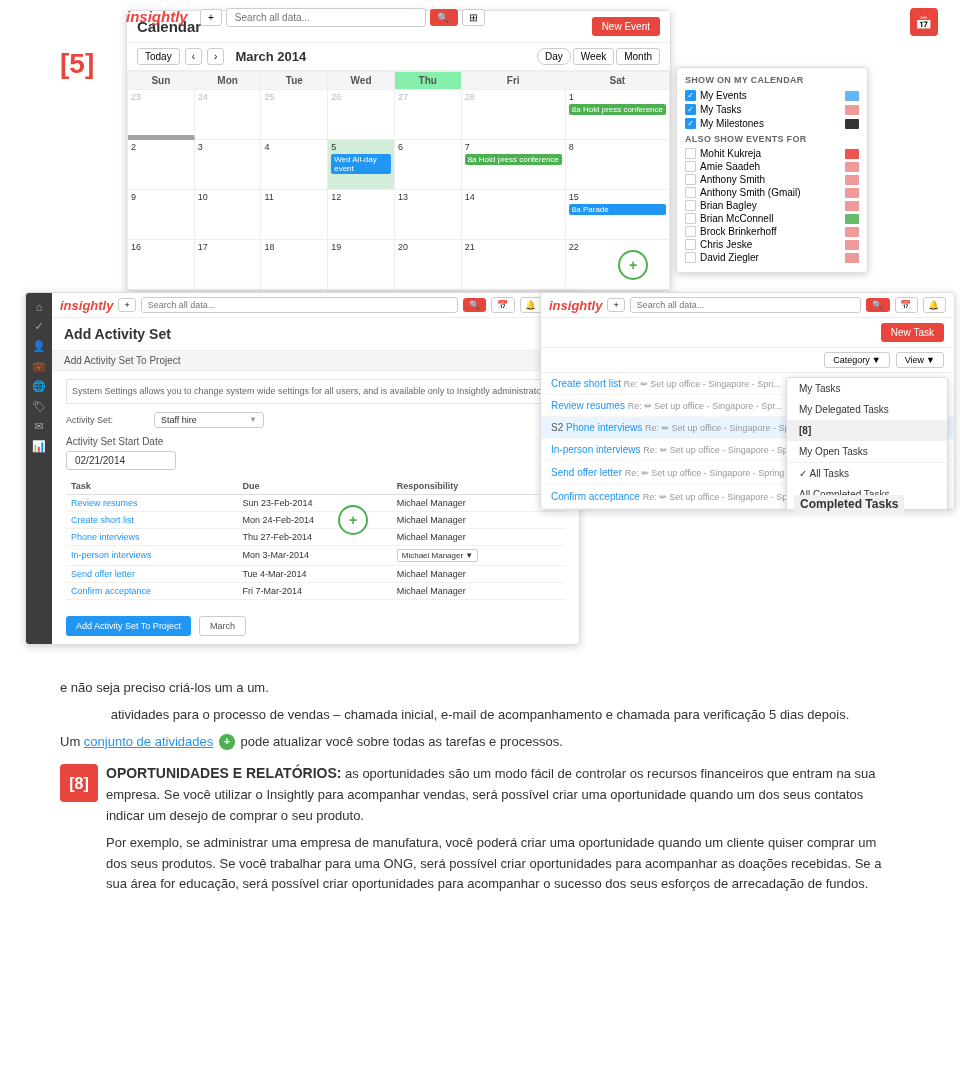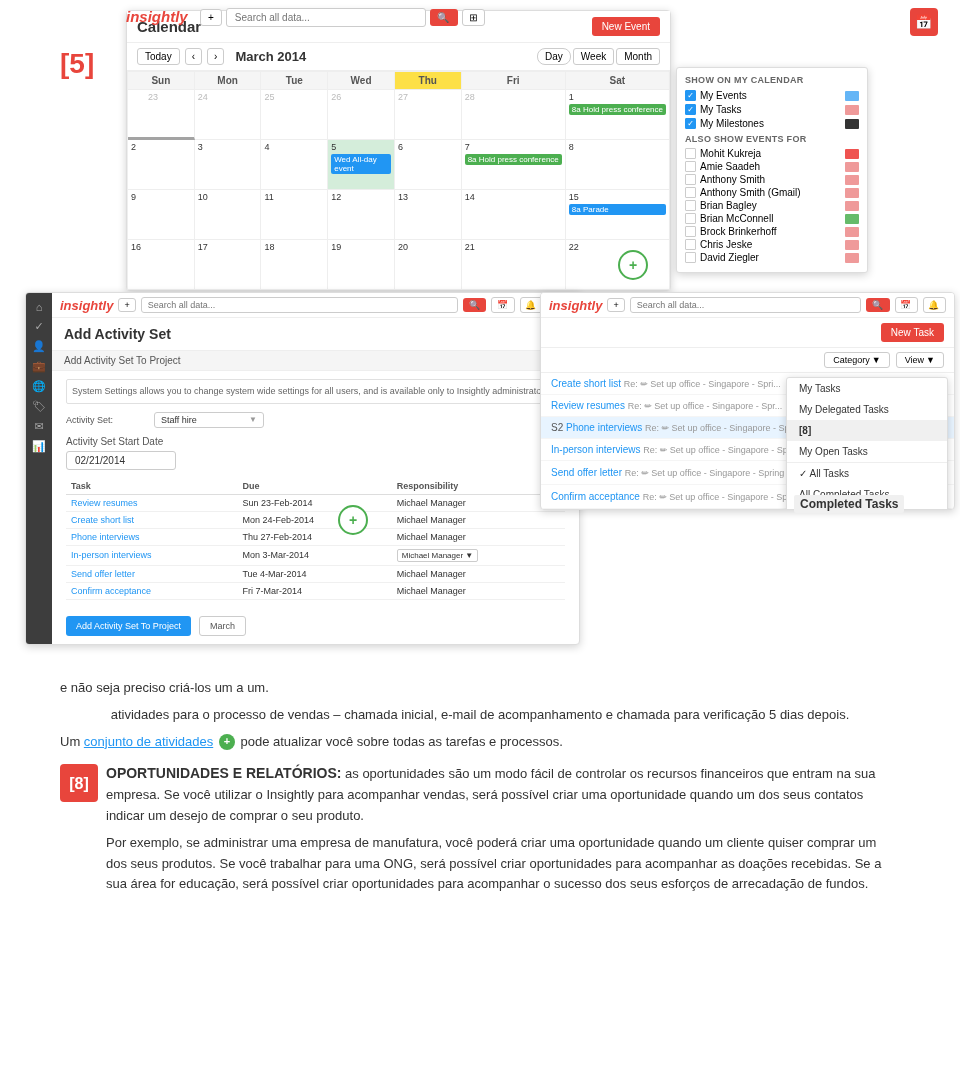--- a/index.html
+++ b/index.html
@@ -48,25 +48,25 @@
       <button style="border:1px solid #ccc; border-radius:3px; padding:2px 7px; font-size:10px; background:#fff; cursor:pointer;">Month</button>
     </div>
   </div>
 
   <div style="display:grid; grid-template-columns:repeat(7,1fr); border-left:1px solid #eee; border-top:1px solid #eee;">
 
     <div style="background:#f5f5f5; text-align:center; padding:3px; font-size:10px; font-weight:bold; color:#555; border-right:1px solid #eee; border-bottom:1px solid #eee;">Sun</div>
     <div style="background:#f5f5f5; text-align:center; padding:3px; font-size:10px; font-weight:bold; color:#555; border-right:1px solid #eee; border-bottom:1px solid #eee;">Mon</div>
     <div style="background:#f5f5f5; text-align:center; padding:3px; font-size:10px; font-weight:bold; color:#555; border-right:1px solid #eee; border-bottom:1px solid #eee;">Tue</div>
     <div style="background:#f5f5f5; text-align:center; padding:3px; font-size:10px; font-weight:bold; color:#555; border-right:1px solid #eee; border-bottom:1px solid #eee;">Wed</div>
-    <div style="background:#fde047; text-align:center; padding:3px; font-size:10px; font-weight:bold; color:#555; border-right:1px solid #eee; border-bottom:1px solid #eee;">Thu</div>
+    <div style="background:#86efac; text-align:center; padding:3px; font-size:10px; font-weight:bold; color:#555; border-right:1px solid #eee; border-bottom:1px solid #eee;">Thu</div>
     <div style="background:#f5f5f5; text-align:center; padding:3px; font-size:10px; font-weight:bold; color:#555; border-right:1px solid #eee; border-bottom:1px solid #eee;">Fri</div>
     <div style="background:#f5f5f5; text-align:center; padding:3px; font-size:10px; font-weight:bold; color:#555; border-right:1px solid #eee; border-bottom:1px solid #eee;">Sat</div>
 
-    <div style="min-height:50px; border-right:1px solid #eee; border-bottom:3px solid #a3a3a3; padding:2px 20px; font-size:9px; color:#bbb;">23</div>
+    <div style="min-height:50px; border-right:1px solid #eee; border-bottom:5px solid #a3a3a3; padding:2px 3px; font-size:9px; color:#bbb;">23</div>
     <div style="min-height:50px; border-right:1px solid #eee; border-bottom:1px solid #eee; padding:2px 3px; font-size:9px; color:#bbb;">24</div>
     <div style="min-height:50px; border-right:1px solid #eee; border-bottom:1px solid #eee; padding:2px 3px; font-size:9px; color:#bbb;">25</div>
     <div style="min-height:50px; border-right:1px solid #eee; border-bottom:1px solid #eee; padding:2px 3px; font-size:9px; color:#bbb;">26</div>
     <div style="min-height:50px; border-right:1px solid #eee; border-bottom:1px solid #eee; padding:2px 3px; font-size:9px; color:#bbb;">27</div>
     <div style="min-height:50px; border-right:1px solid #eee; border-bottom:1px solid #eee; padding:2px 3px; font-size:9px; color:#bbb;">28</div>
     <div style="min-height:50px; border-right:1px solid #eee; border-bottom:1px solid #eee; padding:2px 3px; font-size:9px; color:#333;">
       1<br><span style="background:#4caf50; color:#fff; border-radius:2px; padding:1px 3px; font-size:8px; display:block; margin-top:2px; white-space:nowrap; overflow:hidden;">8a Hold press conference</span>
     </div>
 
     <div style="min-height:50px; border-right:1px solid #eee; border-bottom:1px solid #eee; padding:2px 3px; font-size:9px; color:#333;">2</div>

